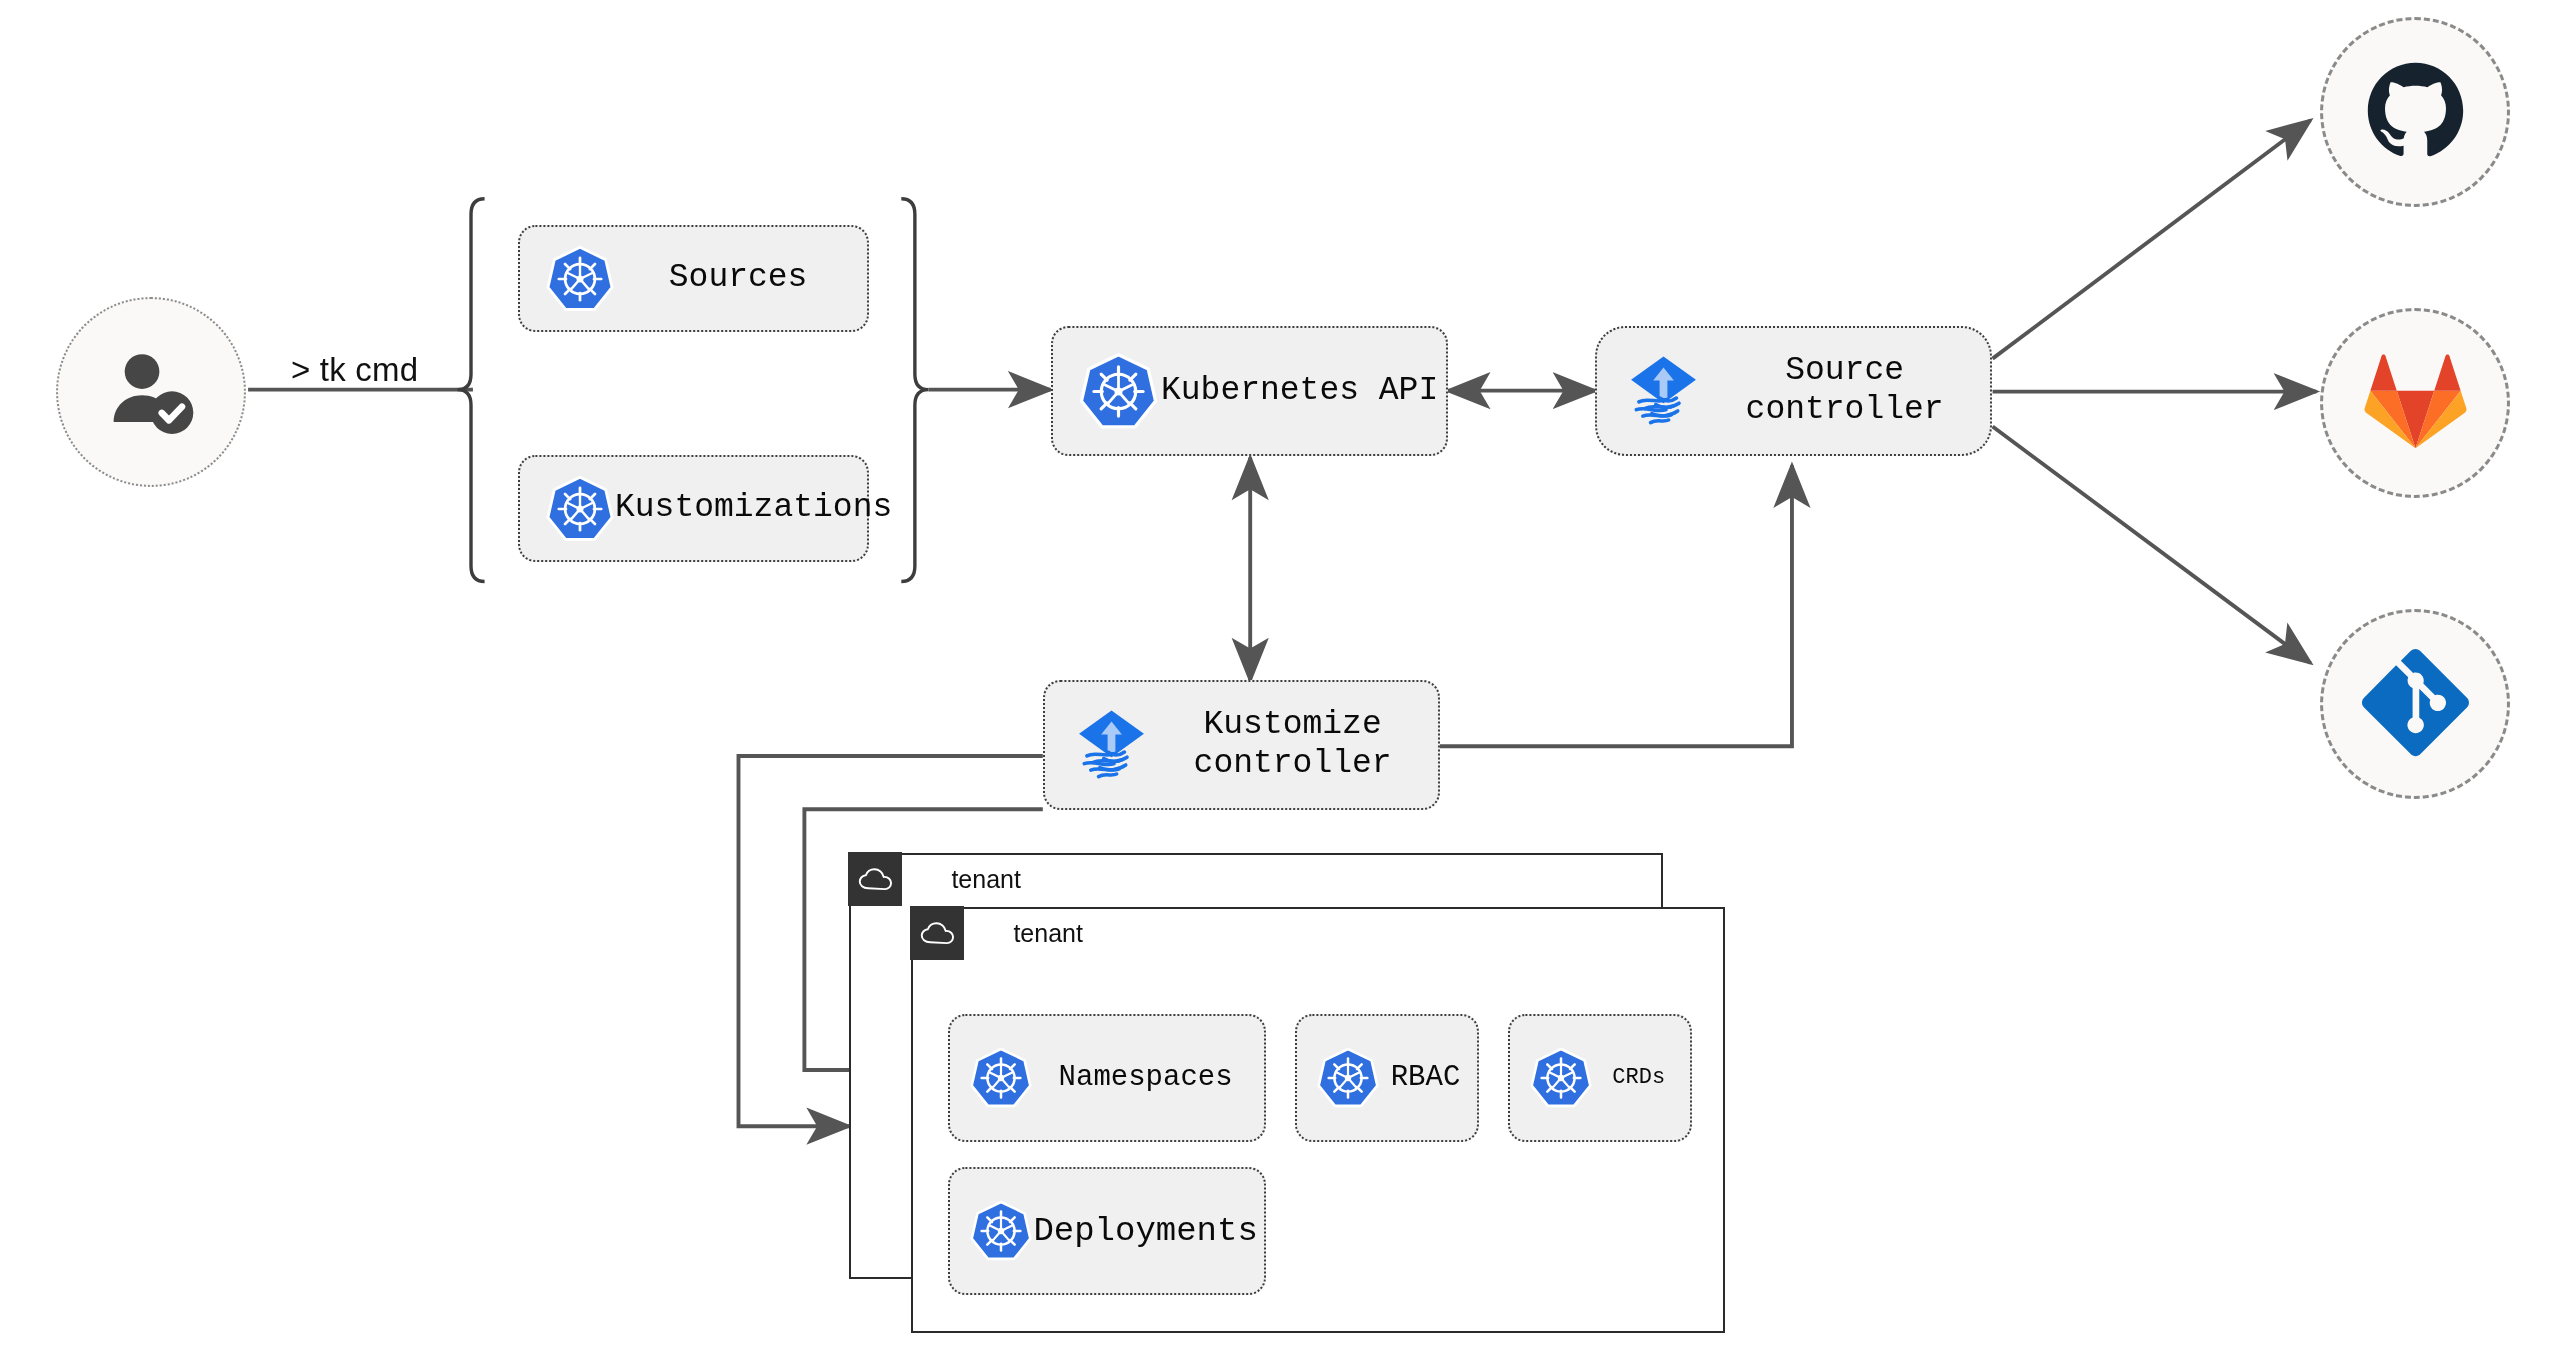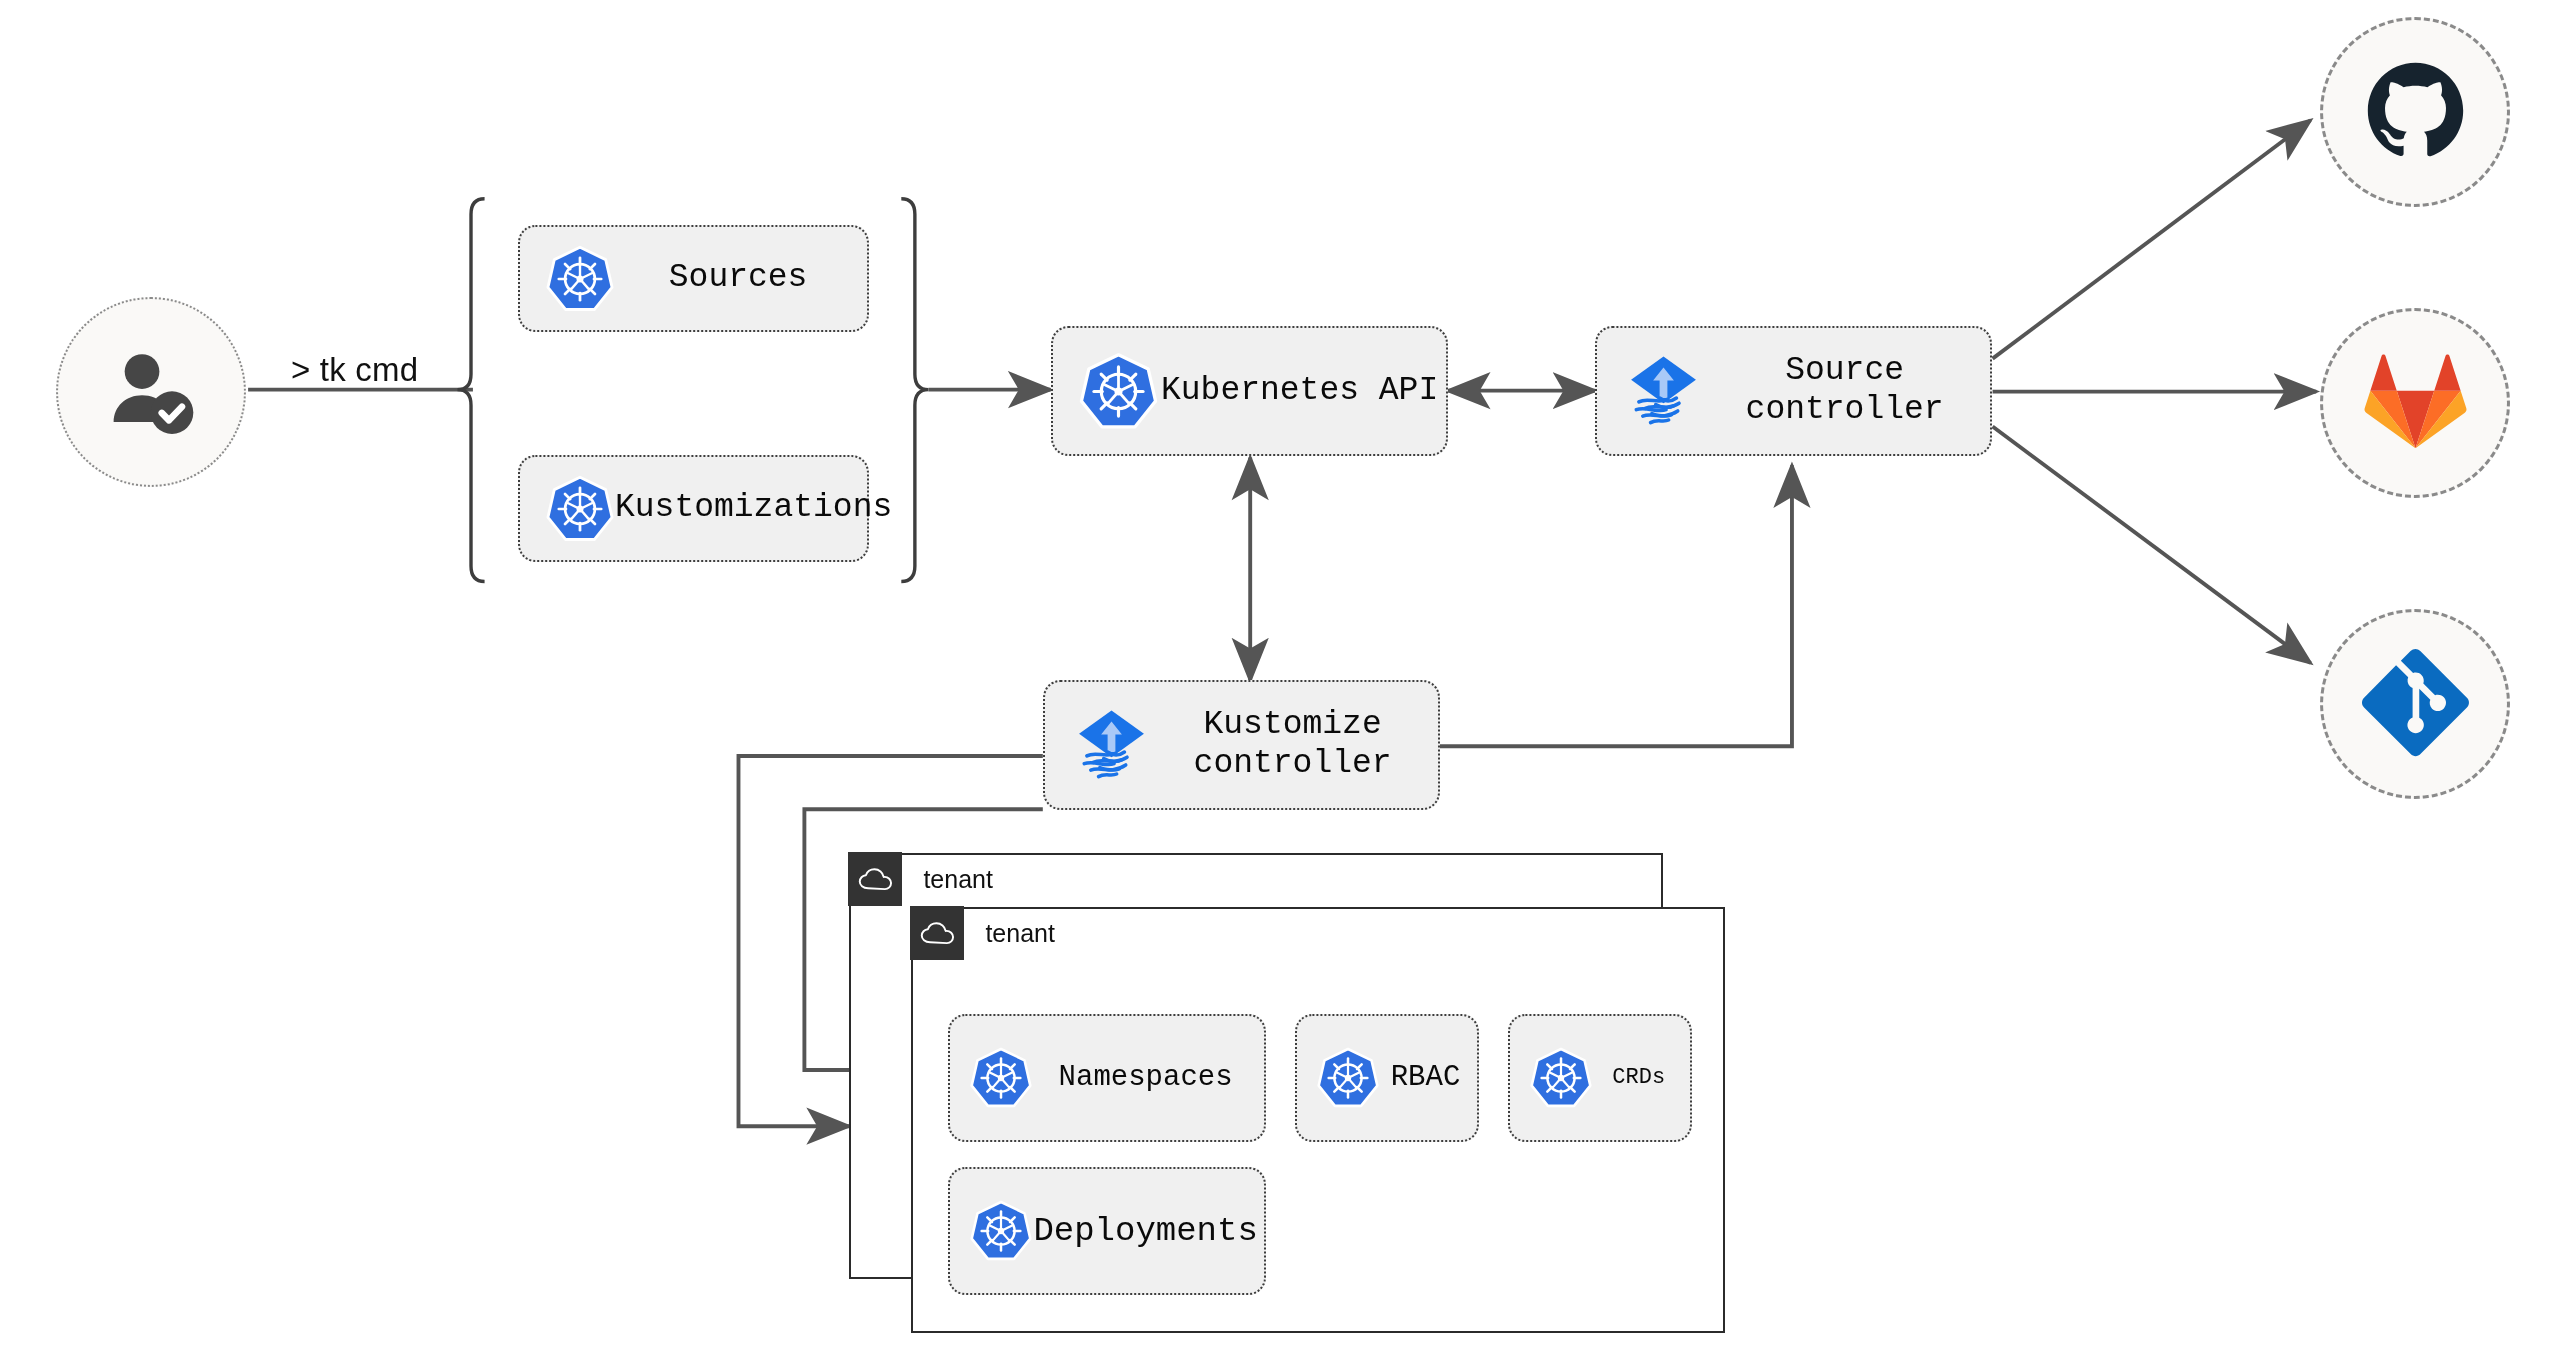--- a/index.html
+++ b/index.html
@@ -37,21 +37,21 @@
     position:absolute;box-sizing:border-box;background:#ffffff;
     border:2.9px solid #2b2b2b;
   }
   .tenant .ttab{
     position:absolute;left:-2.9px;top:-2.9px;height:54px;display:flex;align-items:center;
   }
   .tenant .ticon{
     width:54px;height:54px;background:#333333;display:flex;align-items:center;justify-content:center;
   }
   .tenant .tname{
-    color:#111;font-size:25px;padding-left:21.3px;white-space:nowrap;
+    color:#111;font-size:25px;padding-left:21.3px;white-space:nowrap;margin-left:28px;
   }
   .tgrid{position:absolute;display:grid;grid-template-columns:1fr 1fr 1fr;gap:25px 29px;}
   .tgrid .node{position:relative;left:auto;top:auto;width:auto;height:100%;}
 
   .k8s-svg{display:block;}
 </style>
 </head>
 <body>
 
 <div id="stage">
@@ -181,21 +181,21 @@
           <line x1="32" y1="32" x2="41.2" y2="42.6"></line>
           <line x1="32" y1="32" x2="22.8" y2="42.6"></line>
           <line x1="32" y1="32" x2="20.3" y2="26.3"></line>
         </g>
         <circle cx="32" cy="32" r="3.2" fill="#ffffff"></circle>
       </svg>
     </span>
     <span class="nlabel">Kubernetes API</span>
   </div>
 
-  <div class="node" style="left:1595px;top:326px;width:397px;height:130px;">
+  <div class="node" style="left:1595px;top:326px;width:397px;height:130px;border-radius:30px;">
     <span class="nicon" style="margin-left:25px;">
       <svg width="83" height="83" viewBox="0 0 64 64">
         <path d="M32 5 L57 23 L32 41 L7 23 Z" fill="#1a73e8"></path>
         <path d="M32 13.5 L40 23.5 L35 23.5 L35 37 L29 37 L29 23.5 L24 23.5 Z" fill="#a9c9f7"></path>
         <g stroke="#1a73e8" stroke-width="2.7" fill="none" stroke-linecap="round">
           <path d="M13 40 C20 36, 28 42, 35 38"></path>
           <path d="M18 45 C25 41, 33 47, 40 43"></path>
           <path d="M11 46 C19 43, 27 49, 34 46"></path>
           <path d="M16 51 C23 48, 31 53, 38 50"></path>
           <path d="M22 56 C27 53, 32 56, 36 54"></path>

